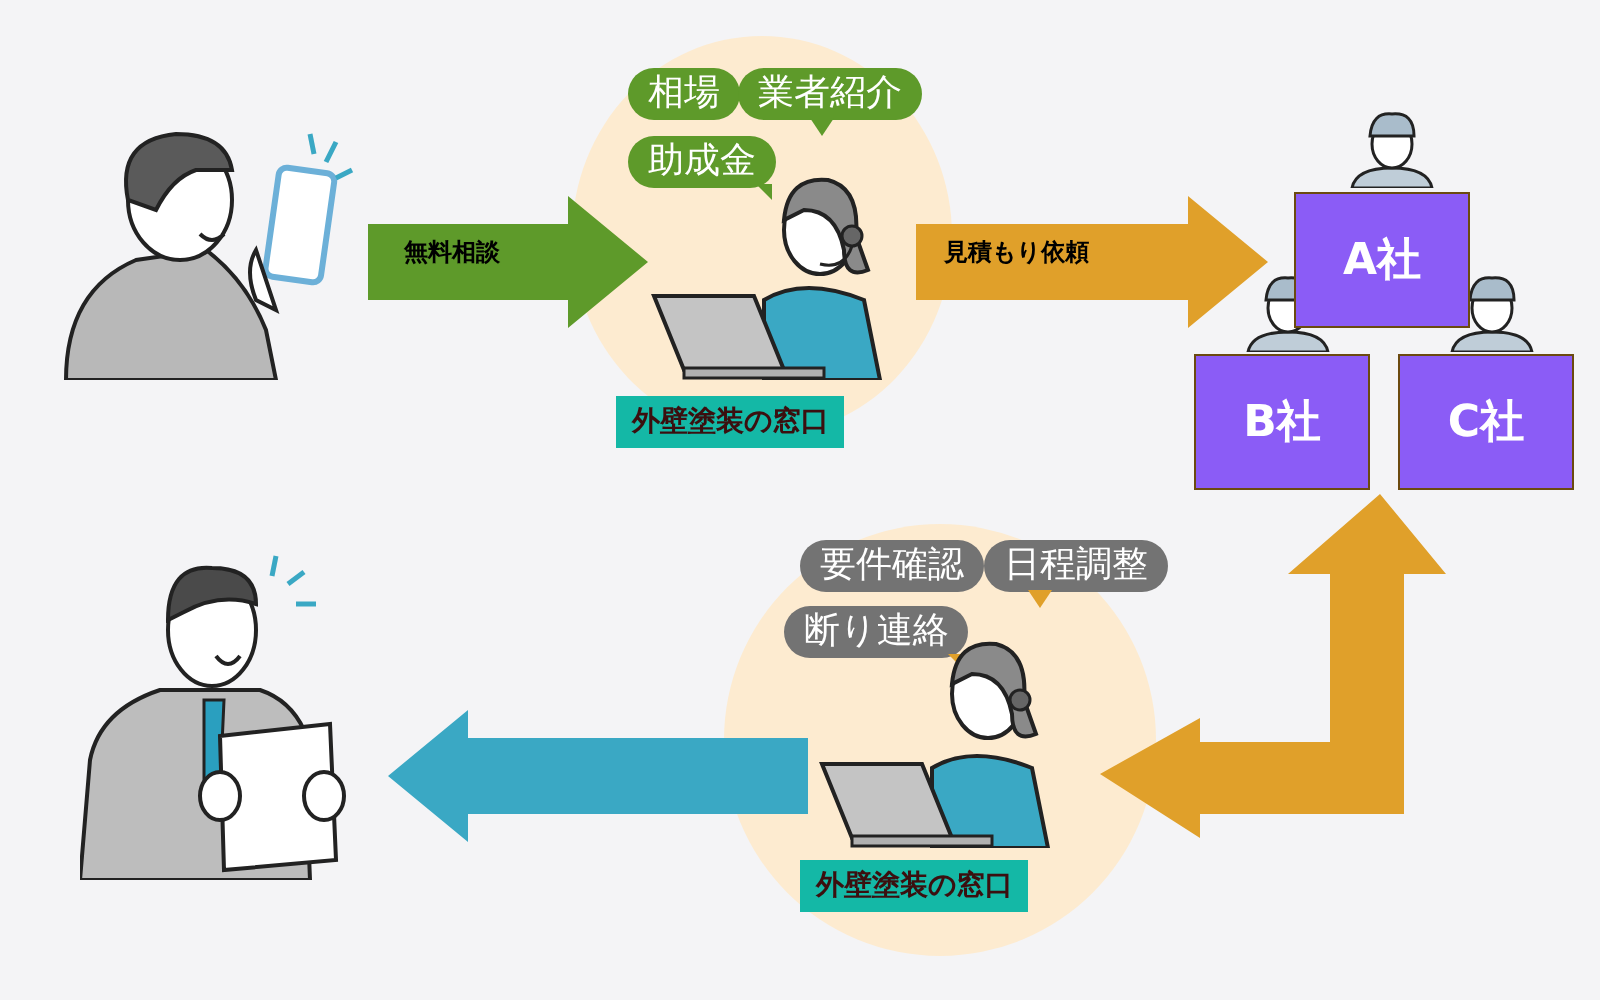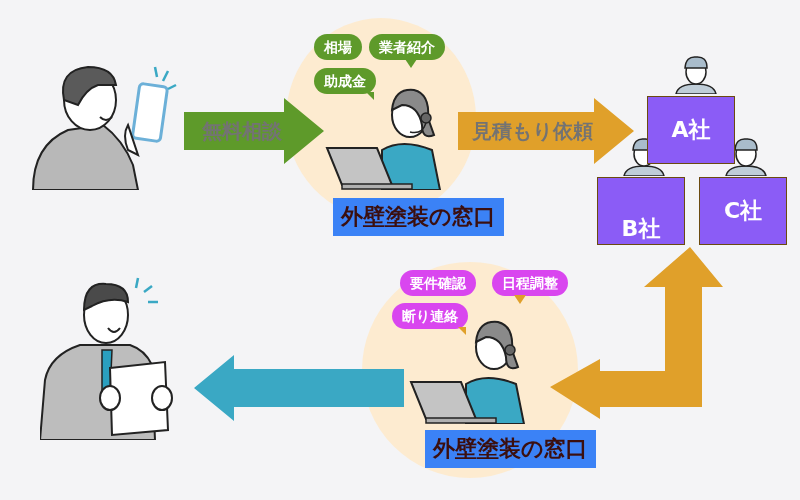--- a/index.html
+++ b/index.html
@@ -1,24 +1,24 @@
 <!DOCTYPE html>
 <html><head>
 <meta charset="utf-8">
 <style>
   html,body{margin:0;padding:0;}
   body{width:800px;height:500px;background:#f4f4f6;position:relative;overflow:hidden;font-family:"DejaVu Sans","Liberation Sans",sans-serif;}
   .abs{position:absolute;}
   .circle{position:absolute;border-radius:50%;background:#fdebd0;}
-  .bubble{position:absolute;color:#fff;font-weight:bold;font-size:14px;border-radius:14px;padding:4px 10px;white-space:nowrap;line-height:18px;}
+  .bubble{position:absolute;color:#fff;font-weight:normal;font-size:18px;border-radius:14px;padding:4px 10px;white-space:nowrap;line-height:18px;}
   .bubble.green{background:#5e9a2a;}
-  .bubble.orange{background:#d946ef;}
+  .bubble.orange{background:#737373;}
   .bubble .tail{position:absolute;width:0;height:0;}
-  .arrow-label{position:absolute;color:#737373;font-weight:bold;font-size:20px;white-space:nowrap;}
-  .logo{position:absolute;background:#3b82f6;color:#3b0f0f;font-weight:bold;font-size:22px;padding:4px 8px;letter-spacing:0px;font-family:"DejaVu Serif","Liberation Serif",serif;margin-left:25px;}
+  .arrow-label{position:absolute;color:#000000;font-weight:bold;font-size:12px;white-space:nowrap;}
+  .logo{position:absolute;background:#14b8a6;color:#3b0f0f;font-weight:bold;font-size:14px;padding:4px 8px;letter-spacing:0px;font-family:"DejaVu Serif","Liberation Serif",serif;}
   .board{position:absolute;background:#8b5cf6;border:1px solid #6b4a10;color:#fff;font-weight:bold;font-size:22px;display:flex;align-items:center;justify-content:center;}
 </style>
 </head>
 <body>
 
 <div class="circle" style="left:286px;top:18px;width:190px;height:200px;"></div>
 <div class="circle" style="left:362px;top:262px;width:216px;height:216px;"></div>
 
 <div class="abs" style="left:28px;top:55px;width:150px;height:135px;">
   <svg width="150" height="135" viewBox="0 0 150 135">
@@ -92,21 +92,21 @@
   <svg width="44" height="40" viewBox="0 0 44 40">
     <path d="M2 40 Q4 30 22 30 Q40 30 42 40 Z" fill="#bfcdd8" stroke="#222" stroke-width="1.5"></path>
     <ellipse cx="22" cy="18" rx="10" ry="12" fill="#fff" stroke="#222" stroke-width="1.5"></ellipse>
     <path d="M11 14 Q12 2 22 3 Q33 2 33 14 Z" fill="#a9bccb" stroke="#222" stroke-width="1.5"></path>
   </svg>
 </div>
 
 <div class="board" style="left:647px;top:96px;width:86px;height:66px;">
   <span>A社</span>
 </div>
-<div class="board" style="left:597px;top:177px;width:86px;height:66px;align-items:flex-end;">
+<div class="board" style="left:597px;top:177px;width:86px;height:66px;">
   <span>B社</span>
 </div>
 <div class="board" style="left:699px;top:177px;width:86px;height:66px;">
   <span>C社</span>
 </div>
 
 <div class="abs" style="left:550px;top:247px;width:180px;height:172px;">
   <svg width="180" height="172" viewBox="0 0 180 172">
     <polygon points="140,0 173,40 152,40 152,160 50,160 50,172 0,140 50,112 50,124 115,124 115,40 94,40" fill="#e0a02a"></polygon>
   </svg>

